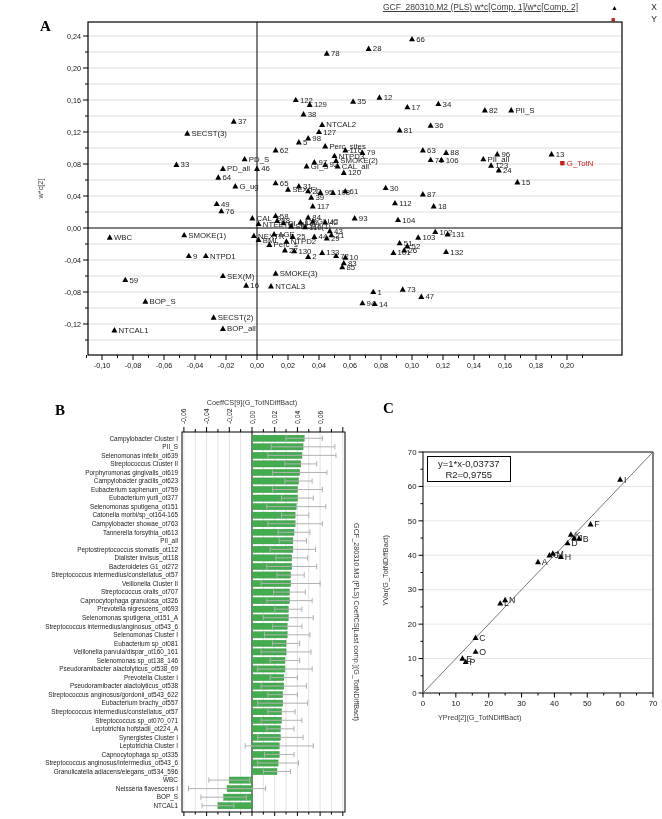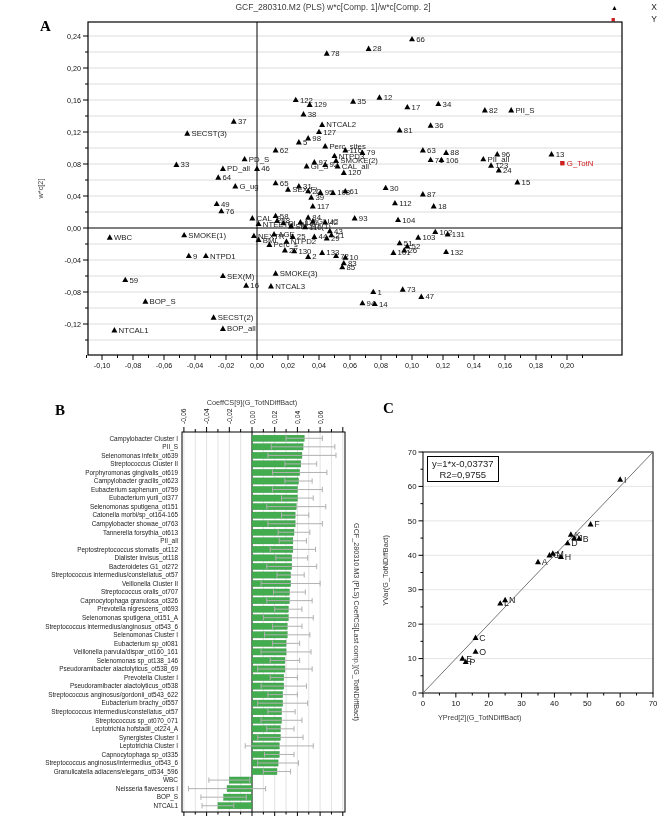--- a/index.html
+++ b/index.html
@@ -1,28 +1,28 @@
 <!DOCTYPE html>
 <html><head>
 <meta charset="utf-8">
 <style>
   html,body{margin:0;padding:0;background:#fff;}
   body{width:662px;height:819px;position:relative;font-family:"Liberation Sans","DejaVu Sans",sans-serif;color:#111;overflow:hidden;}
   svg{position:absolute;display:block;}
   svg text{font-family:"Liberation Sans","DejaVu Sans",sans-serif;}
   .abs{position:absolute;}
   .panel-letter{font-family:"Liberation Serif","DejaVu Serif",serif;font-weight:bold;font-size:15px;color:#000;}
-  .ctitle{font-size:8.5px;color:#3a3a3a;text-align:center;}
+  .ctitle{font-size:8.5px;color:#3a3a3a;text-align:right;text-decoration:underline;}
   .small{font-size:7.3px;color:#3a3a3a;}
   .legendA{top:1px;right:5px;width:46px;}
   .legendA .lrow{display:flex;align-items:center;justify-content:space-between;height:12px;}
   .lmark{font-size:7px;line-height:7px;}
   .llab{font-size:8.5px;color:#222;}
   .rot{transform:rotate(-90deg);}
-  .eqbox{border:1px solid #000;background:#fff;font-size:9.5px;line-height:1.18;padding:1px 4px;text-align:center;color:#222;}
+  .eqbox{border:1px solid #000;background:#fff;font-size:9.5px;line-height:1.18;padding:1px 10px;text-align:center;color:#222;}
 </style>
 </head>
 <body>
 
 <div class="abs" style="left:0;top:0;width:662px;height:395px;">
   <div class="abs panel-letter" style="left:40px;top:18px;">A</div>
   <div class="abs ctitle" style="left:88px;top:2px;width:490px;">GCF_280310.M2 (PLS) w*c[Comp. 1]/w*c[Comp. 2]</div>
   <div class="abs legendA">
     <div class="lrow">
       <span class="lmark" style="color:#000;">▲</span>

